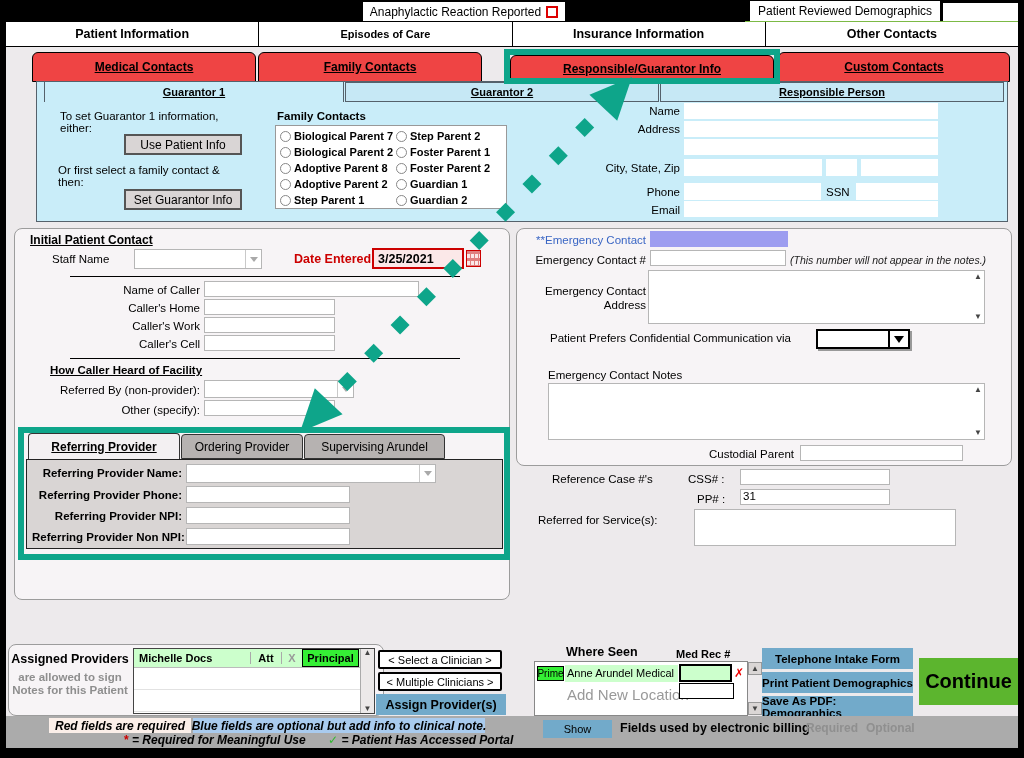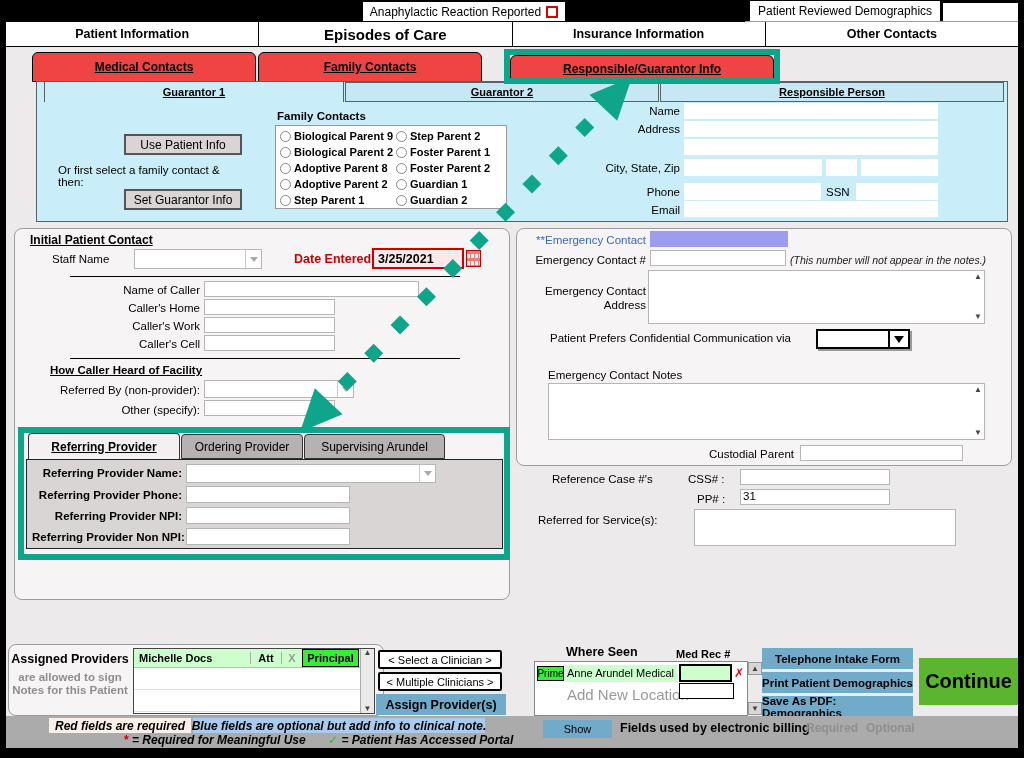--- a/index.html
+++ b/index.html
@@ -45,48 +45,51 @@
     <span class="abs" style="position:static;width:12px;height:12px;background:#fff;border:2px solid #D00;display:inline-block;"></span>
   </div>
   <div class="abs flexc" style="left:750px;top:1px;width:190px;height:20px;background:#fff;">
     <span class="lbl" style="font-size:12px;">Patient Reviewed Demographics</span>
   </div>
   <div class="abs" style="left:943px;top:3px;width:75px;height:18px;background:#fff;"></div>
   <div class="abs" style="left:745px;top:21px;width:273px;height:3px;background:var(--green_line,#7CBA45);"></div>
 
   <div class="abs" style="left:6px;top:22px;width:1012px;height:25px;background:#fff;border-bottom:1px solid #000;display:flex;">
     <div class="flexc b" style="flex:1;font-size:12.5px;">Patient Information</div>
-    <div class="flexc b" style="flex:1;font-size:15px;border-left:1px solid #000;">Episodes of Care</div>
+    <div class="flexc b" style="flex:1;font-size:11px;border-left:1px solid #000;">Episodes of Care</div>
     <div class="flexc b" style="flex:1;font-size:12.5px;border-left:1px solid #000;">Insurance Information</div>
     <div class="flexc b" style="flex:1;font-size:12.5px;border-left:1px solid #000;">Other Contacts</div>
   </div>
 
   <div class="abs" style="left:6px;top:47px;width:1012px;height:669px;background:#EDEAEC;"></div>
 
   <div class="abs flexc tab-gray" style="left:32px;top:52px;width:224px;height:30px;">Medical Contacts</div>
   <div class="abs flexc tab-gray" style="left:258px;top:52px;width:224px;height:30px;">Family Contacts</div>
   <div class="abs flexc tab-gray" style="left:510px;top:55px;width:264px;height:27px;">Responsible/Guarantor Info</div>
+  <div class="abs flexc tab-gray" style="left:778px;top:52px;width:232px;height:30px;">Custom Contacts</div>
   <div class="abs hl" style="left:504px;top:49px;width:276px;height:35px;"></div>
 
   <div class="abs" style="left:36px;top:81px;width:972px;height:141px;background:var(--panel_blue,#C9EDF9);border:1px solid #55616B;"></div>
   <div class="abs flexc gtab" style="left:44px;top:81px;width:300px;height:21px;background:var(--panel_blue,#C9EDF9);border-bottom:none;z-index:2;">Guarantor 1</div>
   <div class="abs flexc gtab" style="left:345px;top:82px;width:314px;height:20px;">Guarantor 2</div>
   <div class="abs flexc gtab" style="left:660px;top:82px;width:344px;height:20px;">Responsible Person</div>
 
+  <div class="abs lbl pre" style="left:60px;top:110px;width:218px;">To set Guarantor 1 information,
+either:</div>
   <div class="abs flexc btn3d" style="left:124px;top:134px;width:118px;height:21px;">Use Patient Info</div>
   <div class="abs lbl pre" style="left:58px;top:164px;width:225px;">Or first select a family contact &amp;
 then:</div>
   <div class="abs flexc btn3d" style="left:124px;top:189px;width:118px;height:21px;">Set Guarantor Info</div>
 
   <div class="abs lbl b" style="left:277px;top:110px;">Family Contacts</div>
   <div class="abs" style="left:275px;top:125px;width:232px;height:84px;background:#fff;border:1px solid #999;padding:2px 0 0 2px;
               display:grid;grid-auto-flow:column;grid-template-rows:repeat(5,16px);grid-template-columns:116px 110px;">
     <label class="opt">
         <span class="radio"></span>
-        <span>Biological Parent 9</span>
+        <span>Biological Parent 7</span>
       </label>
     <label class="opt">
         <span class="radio"></span>
         <span>Biological Parent 2</span>
       </label>
     <label class="opt">
         <span class="radio"></span>
         <span>Adoptive Parent 8</span>
       </label>
     <label class="opt">

